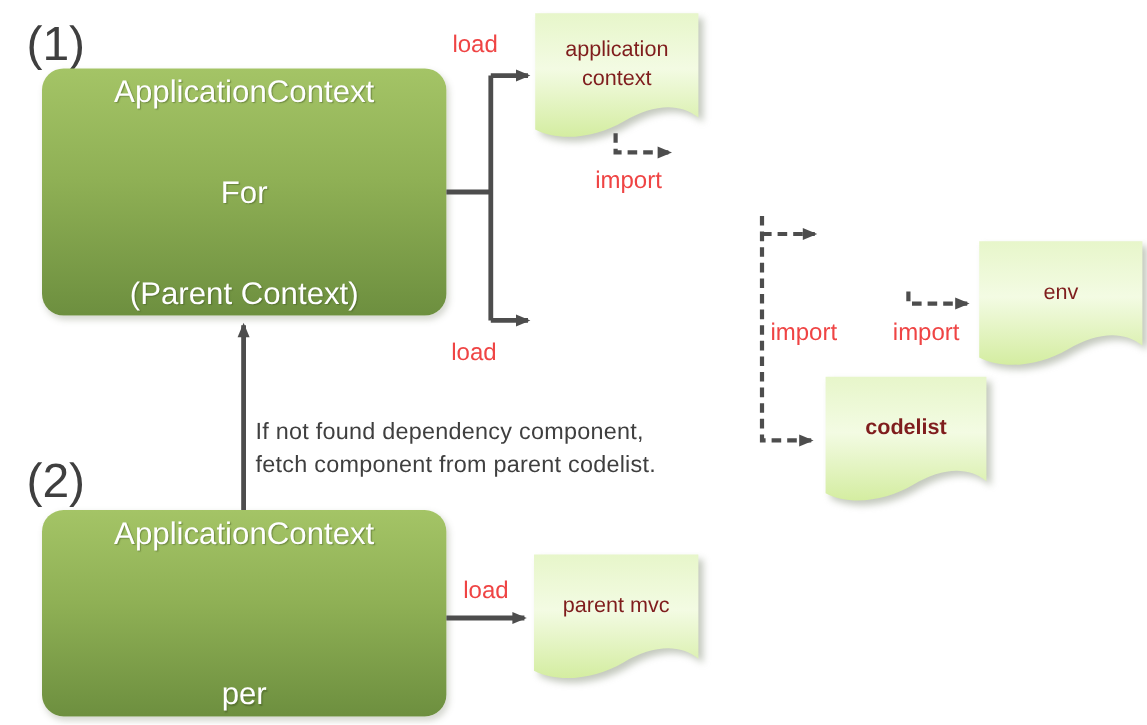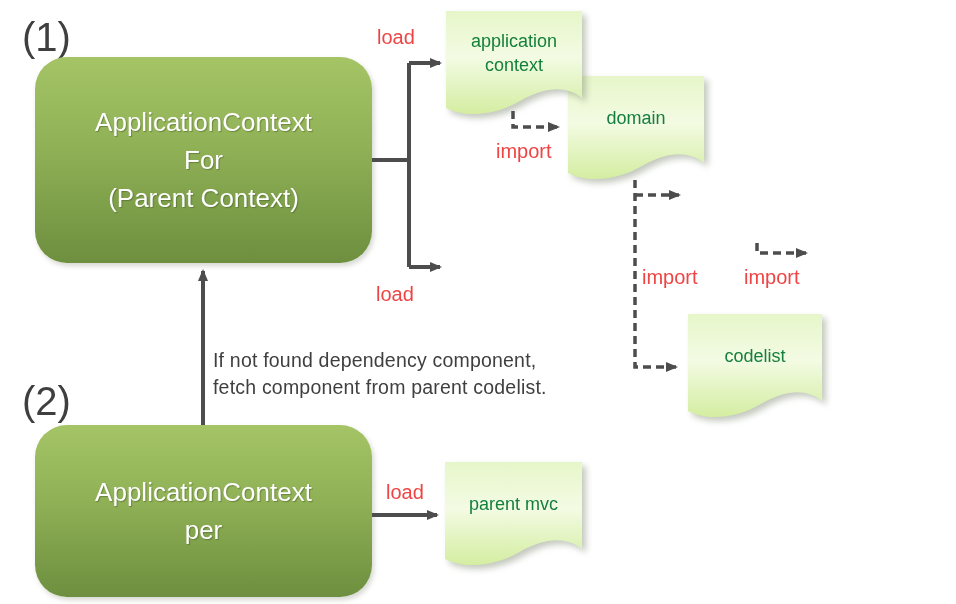--- a/index.html
+++ b/index.html
@@ -3,24 +3,24 @@
 <meta charset="utf-8">
 <style>
   * { margin: 0; padding: 0; box-sizing: border-box; }
   html, body { width: 956px; height: 604px; background: #ffffff; overflow: hidden;
     font-family: "Liberation Sans", sans-serif; }
   .canvas { position: relative; width: 956px; height: 604px; background: #ffffff; }
 
   
   .ctx-box {
     position: absolute;
-    border-radius: 32px;
+    border-radius: 18px;
     background: linear-gradient(180deg, #a4c466 0%, #8fb055 45%, #6d8f3f 100%);
     box-shadow: 2px 3px 5px rgba(90,100,70,0.25);
-    display: flex; flex-direction: column; align-items: center; justify-content: center;
+    display: flex; flex-direction: column; align-items: center; justify-content: space-between;
     color: #ffffff; text-align: center;
     font-size: 26px; line-height: 38px;
     text-shadow: 1px 1px 1px rgba(60,80,30,0.45);
   }
   #box-parent { left: 35px; top: 57px;  width: 337px; height: 206px; }
   #box-child  { left: 35px; top: 425px; width: 337px; height: 172px; }
   .ctx-line { display: block; }
 
   
   .num-marker {
@@ -30,28 +30,28 @@
   #marker-1 { top: 16px; }
   #marker-2 { top: 380px; }
 
   
   .doc { position: absolute; }
   .doc svg { position: absolute; left: 0; top: 0; width: 100%; height: 100%;
     filter: drop-shadow(4px 4px 3px rgba(125,135,110,0.45)); }
   .doc-label {
     position: absolute; left: 0; top: 0; width: 100%; height: 86px;
     display: flex; align-items: center; justify-content: center;
-    text-align: center; color: #15803d; font-size: 18px; line-height: 24px;
+    text-align: center; color: #7f1d1d; font-size: 18px; line-height: 24px;
     padding: 0 14px;
   }
   #doc-application-context { left: 445px; top: 10px;  width: 138px; height: 108px; z-index: 7; }
   #doc-domain              { left: 567px; top: 75px;  width: 138px; height: 108px; z-index: 6; }
   #doc-infra               { left: 688px; top: 142px; width: 136px; height: 108px; z-index: 5; }
   #doc-env                 { left: 815px; top: 200px; width: 138px; height: 108px; z-index: 4; }
-  #doc-codelist            { left: 687px; top: 313px; width: 136px; height: 108px; z-index: 3; }
+  #doc-codelist            { left: 687px; top: 313px; width: 136px; height: 108px; z-index: 3; font-weight: bold; }
   #doc-spring-security     { left: 446px; top: 213px; width: 137px; height: 108px; z-index: 3; }
   #doc-spring-mvc          { left: 444px; top: 461px; width: 139px; height: 108px; z-index: 3; }
 
   
   #connectors { position: absolute; left: 0; top: 0; width: 956px; height: 604px;
     z-index: 10; pointer-events: none; }
   .edge-solid { fill: none; stroke: #4d4d4d; stroke-width: 4; }
   .edge-dashed { fill: none; stroke: #4d4d4d; stroke-width: 3.5; stroke-dasharray: 8 5; }
 
   
@@ -86,28 +86,28 @@
     <span class="ctx-line">per</span>
   </div>
 
   <div class="doc" id="doc-application-context">
     <svg viewBox="0 0 138 108" preserveAspectRatio="none">
       <path d="M1 1 L137 1 L137 88 C121 75 99 77 75 91 C53 104 22 109 1 98 Z" fill="url(#docGrad)"></path>
     </svg>
     <div class="doc-label">application context</div>
   </div>
 
-  <div class="doc" id="doc-domain">
+
+
+  <div class="doc" id="doc-env">
     <svg viewBox="0 0 138 108" preserveAspectRatio="none">
       <path d="M1 1 L137 1 L137 88 C121 75 99 77 75 91 C53 104 22 109 1 98 Z" fill="url(#docGrad)"></path>
     </svg>
-    <div class="doc-label">domain</div>
+    <div class="doc-label">env</div>
   </div>
-
-
 
   <div class="doc" id="doc-codelist">
     <svg viewBox="0 0 138 108" preserveAspectRatio="none">
       <path d="M1 1 L137 1 L137 88 C121 75 99 77 75 91 C53 104 22 109 1 98 Z" fill="url(#docGrad)"></path>
     </svg>
     <div class="doc-label">codelist</div>
   </div>
 
 
   <div class="doc" id="doc-spring-mvc">

